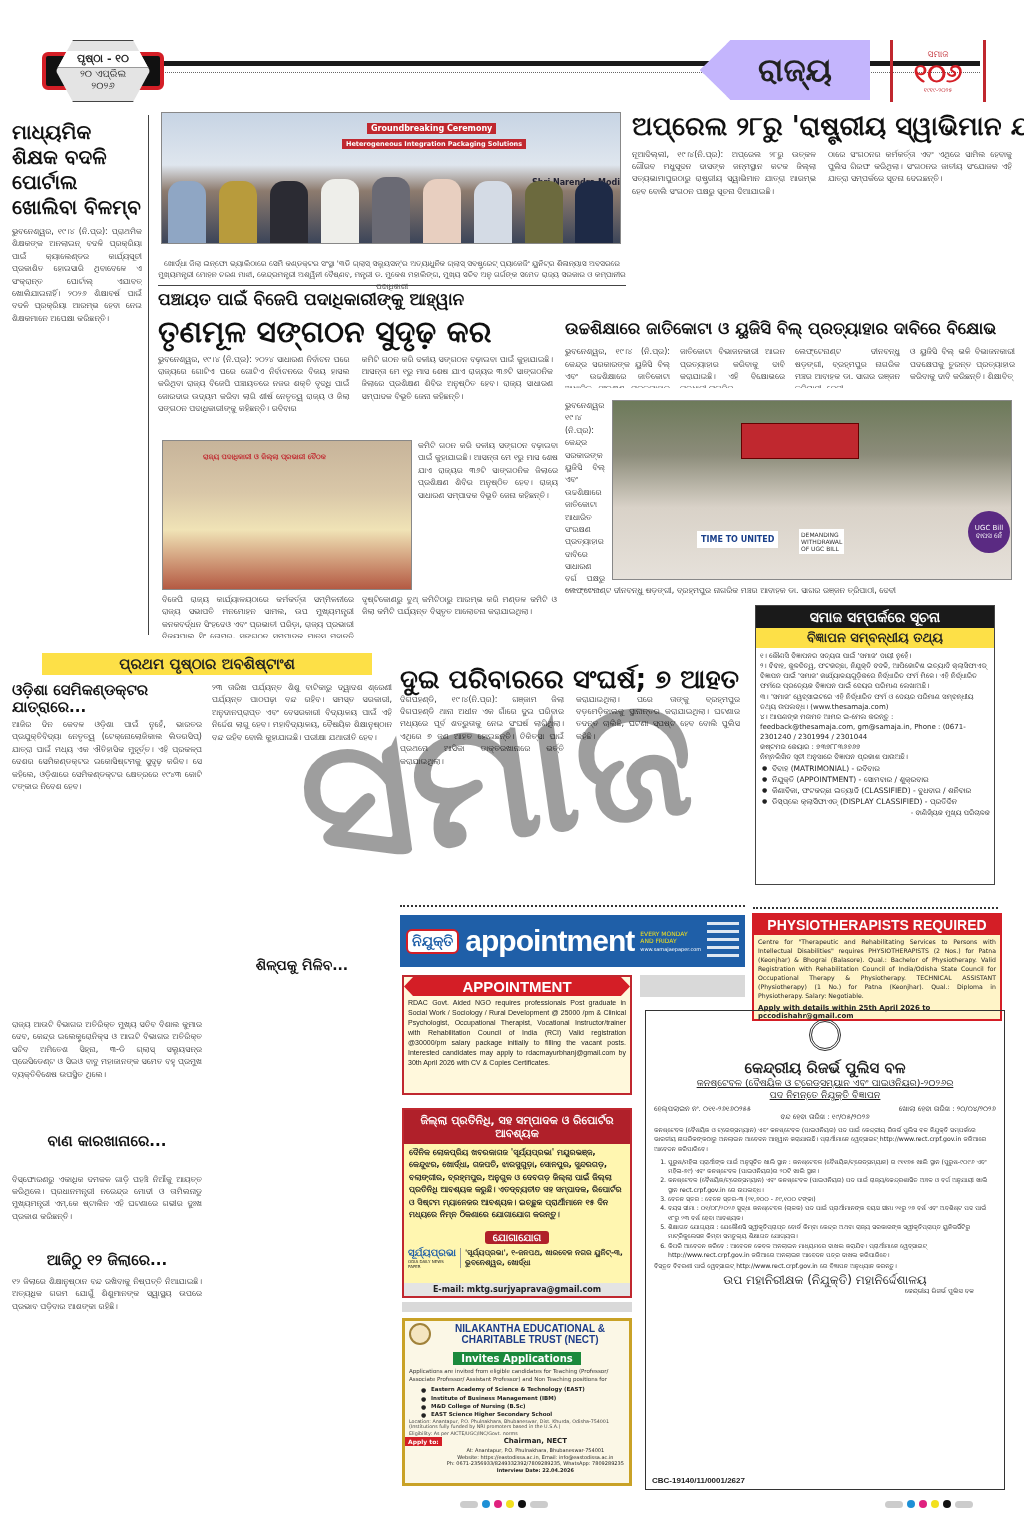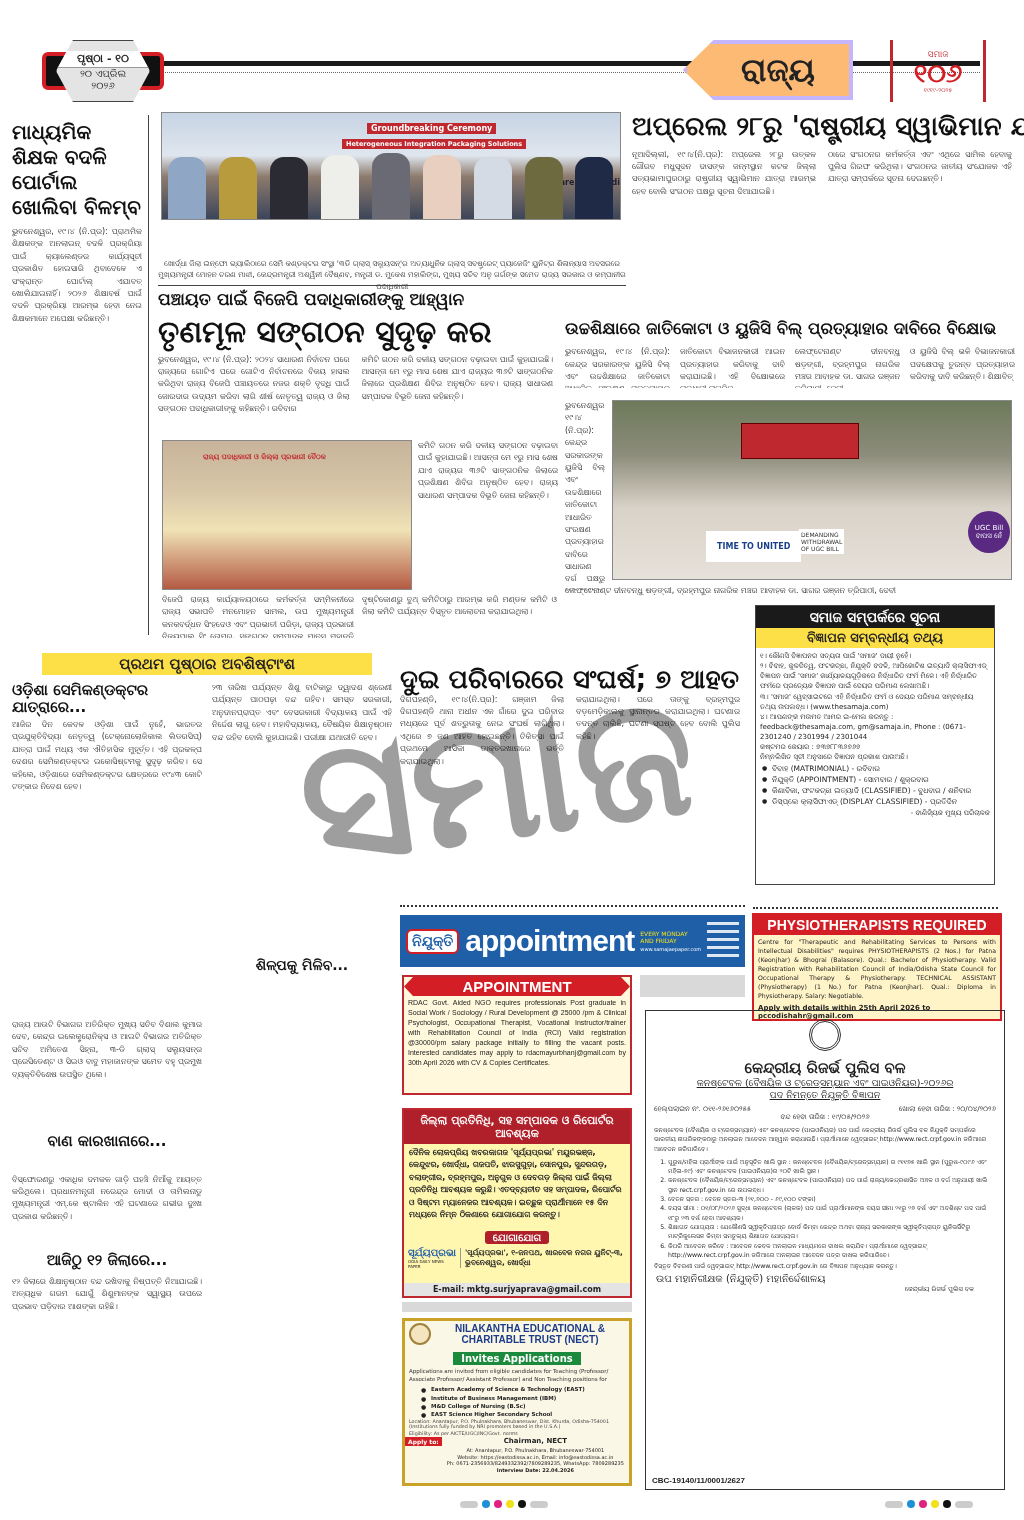--- a/index.html
+++ b/index.html
@@ -4,21 +4,21 @@
 <style>
 *{box-sizing:border-box;margin:0;padding:0}
 body{width:1024px;height:1520px;background:#fff;font-family:"DejaVu Sans",sans-serif;color:#222;position:relative;overflow:hidden}
 .abs{position:absolute}
 .hdr-line1{left:160px;top:61px;width:820px;height:5px;background:#1a1a1a}
 .hdr-line2{left:160px;top:72px;width:820px;height:2px;border-top:1px dotted #666}
 .page-badge{left:42px;top:40px;width:122px;height:62px}
 .page-badge .red{position:absolute;left:0;top:12px;width:122px;height:38px;background:#111;border:4px solid #d41e26;border-radius:6px}
 .page-badge .hex{position:absolute;left:14px;top:0;width:94px;height:62px;background:#e4e4e4;border:1px solid #444;clip-path:polygon(18% 0,82% 0,100% 50%,82% 100%,18% 100%,0 50%);display:flex;flex-direction:column;align-items:center;justify-content:center;font-size:10px;line-height:1.15;text-align:center}
 .page-badge .hex .pg{font-weight:bold;font-size:11px;border-bottom:1px solid #999;width:100%;background:#fff;padding:2px 0}
-.section-tab{left:683px;top:40px;width:170px;height:60px;background:#fdba74;border:4px solid #c4b5fd;clip-path:polygon(18% 0,100% 0,100% 100%,18% 100%,0 50%);display:flex;align-items:center;justify-content:center;font-size:32px;font-weight:bold;padding-left:20px}
+.section-tab{left:700px;top:40px;width:170px;height:60px;background:#c4b5fd;border:4px solid #c4b5fd;clip-path:polygon(18% 0,100% 0,100% 100%,18% 100%,0 50%);display:flex;align-items:center;justify-content:center;font-size:32px;font-weight:bold;padding-left:20px}
 .logo{left:890px;top:40px;width:96px;height:62px;border-left:3px solid #c0282f;border-right:3px solid #c0282f;display:flex;flex-direction:column;align-items:center;justify-content:center}
 .logo .n{color:#d41e26;font-weight:bold;font-size:26px;line-height:1}
 .logo .s{font-size:9px;color:#c0282f}
 .logo .y{font-size:6px;color:#c0282f}
 .headline{font-weight:bold;color:#111;line-height:1.1}
 .body-text{font-size:8px;line-height:1.55;color:#333;text-align:justify}
 .photo{background:linear-gradient(180deg,#c7d4e4 0%,#dfe6ee 40%,#8d7b6e 60%,#3c4559 100%);border:1px solid #888;overflow:hidden}
 .photo .banner{position:absolute;background:#c0282f;color:#fff;font-size:8px;font-weight:bold;padding:1px 4px}
 .caption{font-size:7.5px;line-height:1.5;text-align:center;color:#333}
 .gray-bar{background:#fde047;display:flex;align-items:center;justify-content:center;font-weight:bold}
@@ -52,21 +52,21 @@
   <div class="n">୧୦୬</div>
   <div class="y">୧୯୧୯-୨୦୨୫</div>
 </div>
 
 <div class="abs" style="left:12px;top:120px;width:130px">
   <div class="headline" style="font-size:20px;line-height:1.25">ମାଧ୍ୟମିକ ଶିକ୍ଷକ ବଦଳି ପୋର୍ଟାଲ ଖୋଲିବା ବିଳମ୍ବ</div>
   <div class="body-text" style="margin-top:6px;height:420px;overflow:hidden">ଭୁବନେଶ୍ୱର, ୧୯।୪ (ନି.ପ୍ର): ପ୍ରାଥମିକ ଶିକ୍ଷକଙ୍କ ଅନଲାଇନ୍ ବଦଳି ପ୍ରକ୍ରିୟା ପାଇଁ କ୍ୟାଲେଣ୍ଡର କାର୍ଯ୍ୟସୂଚୀ ପ୍ରକାଶିତ ହୋଇସାରି ଥିବାବେଳେ ଏ ସଂକ୍ରାନ୍ତ ପୋର୍ଟାଲ୍ ଏଯାବତ୍ ଖୋଲିଯାଇନାହିଁ। ୨୦୨୬ ଶିକ୍ଷାବର୍ଷ ପାଇଁ ବଦଳି ପ୍ରକ୍ରିୟା ଆରମ୍ଭ ହେବା ନେଇ ଶିକ୍ଷକମାନେ ଅପେକ୍ଷା କରିଛନ୍ତି।</div>
 </div>
 <div class="abs divider" style="left:148px;top:115px;width:1px;height:520px"></div>
 
-<div class="abs photo" style="left:161px;top:112px;width:460px;height:108px">
+<div class="abs photo" style="left:161px;top:112px;width:460px;height:132px">
   <div class="banner" style="left:205px;top:10px">Groundbreaking Ceremony</div>
   <div class="banner" style="left:180px;top:26px;font-size:6.5px">Heterogeneous Integration Packaging Solutions</div>
   <div style="position:absolute;left:370px;top:65px;font-size:8px;font-weight:bold;color:#223">Shri Narendra Modi</div>
   <div style="position:absolute;left:0;bottom:0;width:100%;height:70px;display:flex;justify-content:space-around;align-items:flex-end">
     <div style="width:38px;height:62px;background:#8fa6c4;border-radius:14px 14px 0 0"></div>
     <div style="width:38px;height:62px;background:#b89b3c;border-radius:14px 14px 0 0"></div>
     <div style="width:38px;height:62px;background:#2b2b33;border-radius:14px 14px 0 0"></div>
     <div style="width:38px;height:64px;background:#eeeeea;border-radius:14px 14px 0 0"></div>
     <div style="width:38px;height:66px;background:#6a6a74;border-radius:14px 14px 0 0"></div>
     <div style="width:38px;height:64px;background:#e8cfc0;border-radius:14px 14px 0 0"></div>
@@ -106,21 +106,21 @@
   <div style="display:flex;gap:10px;margin-top:8px">
     <div class="body-text" style="flex:1;height:42px;overflow:hidden">ଭୁବନେଶ୍ୱର, ୧୯।୪ (ନି.ପ୍ର): କେନ୍ଦ୍ର ସରକାରଙ୍କ ୟୁଜିସି ବିଲ୍ ଏବଂ ଉଚ୍ଚଶିକ୍ଷାରେ ଜାତିକୋଟା ଆଧାରିତ ସଂରକ୍ଷଣ ପ୍ରତ୍ୟାହାର ଦାବିରେ ସାଧାରଣ ବର୍ଗ ପକ୍ଷରୁ ରାଜଧାନୀରେ ବିକ୍ଷୋଭ ପ୍ରଦର୍ଶନ କରାଯାଇଛି।</div>
     <div class="body-text" style="flex:1;height:42px;overflow:hidden">ଜାତିକୋଟା ବିଭାଜନକାରୀ ଆଇନ ପ୍ରତ୍ୟାହାର କରିବାକୁ ଦାବି କରାଯାଇଛି। ଏହି ବିକ୍ଷୋଭରେ ରାଜଧାନୀ ନାଗରିକ</div>
     <div class="body-text" style="flex:1;height:42px;overflow:hidden">ଲେଫ୍ଟେନାଣ୍ଟ ଦୀନବନ୍ଧୁ ଷଡ଼ଙ୍ଗୀ, ବ୍ରହ୍ମପୁର ନାଗରିକ ମଞ୍ଚର ଆବାହକ ଡା. ସାଗର ରଞ୍ଜନ ତ୍ରିପାଠୀ, ଦେବୀ</div>
     <div class="body-text" style="flex:1;height:42px;overflow:hidden">ଓ ୟୁଜିସି ବିଲ୍ ଭଳି ବିଭାଜନକାରୀ ପଦକ୍ଷେପକୁ ତୁରନ୍ତ ପ୍ରତ୍ୟାହାର କରିବାକୁ ଦାବି କରିଛନ୍ତି। ଶିକ୍ଷାବିତ୍</div>
   </div>
 </div>
 <div class="abs body-text" style="left:565px;top:400px;width:40px;height:190px;overflow:hidden">ଭୁବନେଶ୍ୱର, ୧୯।୪ (ନି.ପ୍ର): କେନ୍ଦ୍ର ସରକାରଙ୍କ ୟୁଜିସି ବିଲ୍ ଏବଂ ଉଚ୍ଚଶିକ୍ଷାରେ ଜାତିକୋଟା ଆଧାରିତ ସଂରକ୍ଷଣ ପ୍ରତ୍ୟାହାର ଦାବିରେ ସାଧାରଣ ବର୍ଗ ପକ୍ଷରୁ ରାଜଧାନୀରେ ବିକ୍ଷୋଭ ପ୍ରଦର୍ଶନ କରାଯାଇଛି।</div>
 <div class="abs photo" style="left:612px;top:400px;width:400px;height:180px;background:linear-gradient(180deg,#6d7a5a 0%,#8c8c7a 30%,#d9d2c8 60%,#e6e1da 100%)">
   <div style="position:absolute;left:128px;top:22px;width:118px;height:36px;background:#c0282f;border:1px solid #600"></div>
-  <div style="position:absolute;left:93px;top:130px;background:#fff;font-size:8px;font-weight:bold;color:#1a3f8a;padding:11px">TIME TO UNITED</div>
+  <div style="position:absolute;left:84px;top:130px;background:#fff;font-size:8px;font-weight:bold;color:#1a3f8a;padding:4px">TIME TO UNITED</div>
   <div style="position:absolute;left:186px;top:128px;background:#fff;font-size:6px;color:#333;padding:2px;width:45px">DEMANDING WITHDRAWAL OF UGC BILL</div>
   <div style="position:absolute;left:355px;top:110px;width:42px;height:42px;border-radius:50%;background:#5a2a82;color:#fff;font-size:7px;display:flex;align-items:center;justify-content:center;text-align:center">UGC Bill ବାପସ ନେଁ</div>
 </div>
 <div class="abs body-text" style="left:565px;top:585px;width:450px;height:40px;overflow:hidden">ଲେଫ୍ଟେନାଣ୍ଟ ଦୀନବନ୍ଧୁ ଷଡ଼ଙ୍ଗୀ, ବ୍ରହ୍ମପୁର ନାଗରିକ ମଞ୍ଚର ଆବାହକ ଡା. ସାଗର ରଞ୍ଜନ ତ୍ରିପାଠୀ, ଦେବୀ</div>
 
 <div class="abs gray-bar" style="left:42px;top:653px;width:330px;height:22px;font-size:15px">ପ୍ରଥମ ପୃଷ୍ଠାର ଅବଶିଷ୍ଟାଂଶ</div>
 
 <div class="abs" style="left:12px;top:682px;width:190px">
   <div class="headline" style="font-size:15px">ଓଡ଼ିଶା ସେମିକଣ୍ଡକ୍ଟର ଯାତ୍ରାରେ...</div>
   <div class="body-text" style="margin-top:4px;height:300px;overflow:hidden">ଆଜିର ଦିନ କେବଳ ଓଡ଼ିଶା ପାଇଁ ନୁହେଁ, ଭାରତର ପ୍ରଯୁକ୍ତିବିଦ୍ୟା ନେତୃତ୍ୱ (ଟେକ୍ନୋଲୋଜିକାଲ ଲିଡରସିପ୍) ଯାତ୍ରା ପାଇଁ ମଧ୍ୟ ଏକ ଐତିହାସିକ ମୁହୂର୍ତ୍ତ। ଏହି ପ୍ରକଳ୍ପ ଦେଶର ସେମିକଣ୍ଡକ୍ଟର ଇକୋସିଷ୍ଟମକୁ ସୁଦୃଢ଼ କରିବ। ସେ କହିଲେ, ଓଡ଼ିଶାରେ ସେମିକଣ୍ଡକ୍ଟର କ୍ଷେତ୍ରରେ ୧୯୪୩ କୋଟି ଟଙ୍କାର ନିବେଶ ହେବ।</div>
@@ -246,21 +246,21 @@
   <div style="font-size:6.2px;line-height:1.5;padding:4px 8px">କନଷ୍ଟେବଳ (ବୈଷୟିକ ଓ ଟ୍ରେଡ୍‌ସମ୍ୟାନ) ଏବଂ କନଷ୍ଟେବଳ (ପାଇଓନିୟର) ପଦ ପାଇଁ କେନ୍ଦ୍ରୀୟ ରିଜର୍ଭ ପୁଲିସ ବଳ ନିଯୁକ୍ତି ସମ୍ପର୍କରେ ଭାରତୀୟ ନାଗରିକଙ୍କଠାରୁ ଅନଲାଇନ ଆବେଦନ ଆହ୍ୱାନ କରାଯାଉଛି। ପ୍ରାର୍ଥୀମାନେ ୱେବ୍‌ସାଇଟ୍ http://www.rect.crpf.gov.in ଜରିଆରେ ଆବେଦନ କରିପାରିବେ।</div>
   <ol style="font-size:6.2px;line-height:1.5;padding:0 8px 0 22px">
     <li>ପୁରୁଷ/ମହିଳା ପ୍ରାର୍ଥୀଙ୍କ ପାଇଁ ଅନୁସୂଚିତ ଖାଲି ସ୍ଥାନ : କନଷ୍ଟେବଳ (ବୈଷୟିକ/ଟ୍ରେଡ୍‌ସମ୍ୟାନ) ର ୯୧୧୭୫ ଖାଲି ସ୍ଥାନ (ପୁରୁଷ-୯୦୯୬ ଏବଂ ମହିଳା-୭୯) ଏବଂ କନଷ୍ଟେବଳ (ପାଇଓନିୟର)ର ୨୦ଟି ଖାଲି ସ୍ଥାନ।</li>
     <li>କନଷ୍ଟେବଳ (ବୈଷୟିକ/ଟ୍ରେଡ୍‌ସମ୍ୟାନ) ଏବଂ କନଷ୍ଟେବଳ (ପାଇଓନିୟର) ପଦ ପାଇଁ ରାଜ୍ୟ/କେନ୍ଦ୍ରଶାସିତ ଅଞ୍ଚଳ ଓ ବର୍ଗ ଅନୁଯାୟୀ ଖାଲି ସ୍ଥାନ rect.crpf.gov.in ରେ ଉପଲବ୍ଧ।</li>
     <li>ବେତନ ସ୍ତର : ବେତନ ସ୍ତର-୩ (୨୧,୭୦୦ - ୬୯,୧୦୦ ଟଙ୍କା)</li>
     <li>ବୟସ ସୀମା : ୦୧/୦୮/୨୦୨୬ ସୁଦ୍ଧା କନଷ୍ଟେବଳ (ଚାଳକ) ପଦ ପାଇଁ ପ୍ରାର୍ଥୀମାନଙ୍କ ବୟସ ସୀମା ୨୧ରୁ ୨୭ ବର୍ଷ ଏବଂ ଅବଶିଷ୍ଟ ପଦ ପାଇଁ ୧୮ରୁ ୨୩ ବର୍ଷ ହେବା ଆବଶ୍ୟକ।</li>
     <li>ଶିକ୍ଷାଗତ ଯୋଗ୍ୟତା : ଯେକୌଣସି ସ୍ୱୀକୃତିପ୍ରାପ୍ତ ବୋର୍ଡ କିମ୍ବା କେନ୍ଦ୍ର ଅଥବା ରାଜ୍ୟ ସରକାରଙ୍କ ସ୍ୱୀକୃତିପ୍ରାପ୍ତ ୟୁନିଭର୍ସିଟିରୁ ମାଟ୍ରିକୁଲେସନ କିମ୍ବା ସମତୁଲ୍ୟ ଶିକ୍ଷାଗତ ଯୋଗ୍ୟତା।</li>
     <li>କିପରି ଆବେଦନ କରିବେ : ଆବେଦନ କେବଳ ଅନଲାଇନ ମାଧ୍ୟମରେ ଦାଖଲ କରାଯିବ। ପ୍ରାର୍ଥୀମାନେ ୱେବ୍‌ସାଇଟ୍ http://www.rect.crpf.gov.in ଜରିଆରେ ଅନଲାଇନ ଆବେଦନ ପତ୍ର ଦାଖଲ କରିପାରିବେ।</li>
   </ol>
   <div style="font-size:6.2px;padding:3px 8px">ବିସ୍ତୃତ ବିବରଣୀ ପାଇଁ ୱେବ୍‌ସାଇଟ୍ http://www.rect.crpf.gov.in ରେ ବିଜ୍ଞାପନ ଅନୁଧ୍ୟାନ କରନ୍ତୁ।</div>
-  <div style="text-align:left;font-size:10px;padding:0 10px">ଉପ ମହାନିରୀକ୍ଷକ (ନିଯୁକ୍ତି) ମହାନିର୍ଦ୍ଦେଶାଳୟ</div>
+  <div style="text-align:center;font-size:12px;padding:0 10px">ଉପ ମହାନିରୀକ୍ଷକ (ନିଯୁକ୍ତି) ମହାନିର୍ଦ୍ଦେଶାଳୟ</div>
   <div style="text-align:right;font-size:6.5px;padding:0 30px">କେନ୍ଦ୍ରୀୟ ରିଜର୍ଭ ପୁଲିସ ବଳ</div>
   <div style="position:absolute;bottom:4px;left:6px;font-size:8px;font-weight:bold;font-family:'Liberation Sans',sans-serif">CBC-19140/11/0001/2627</div>
 </div>
 
 <div class="abs dots" style="left:460px;top:1500px">
   <div class="oval"></div>
   <span style="background:#1e90d6"></span>
   <span style="background:#e0217f"></span>
   <span style="background:#f2e01e"></span>
   <span style="background:#111"></span>

